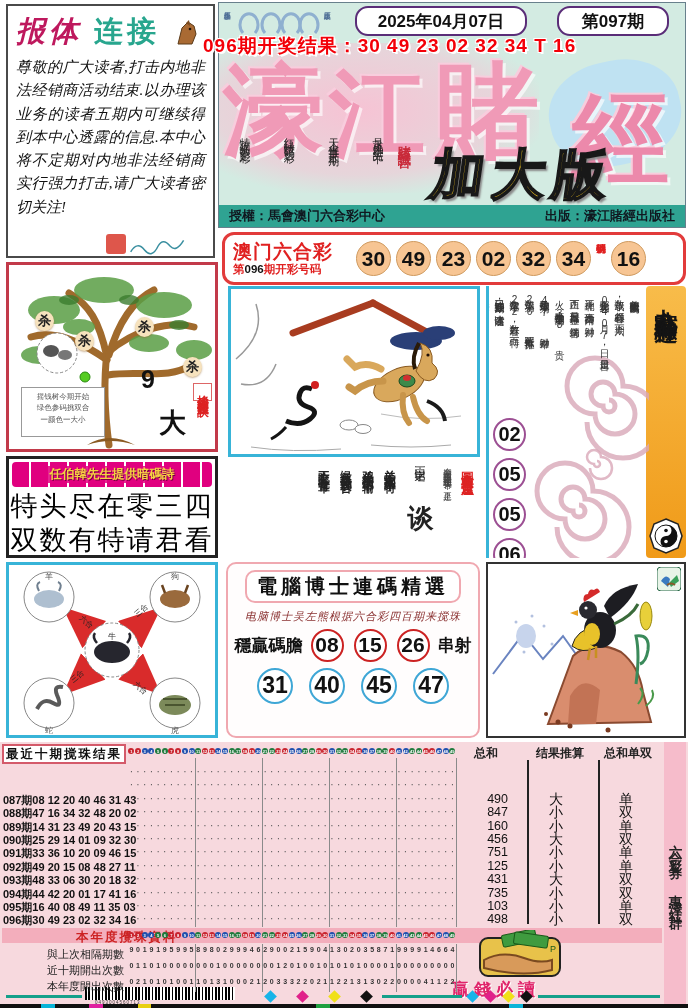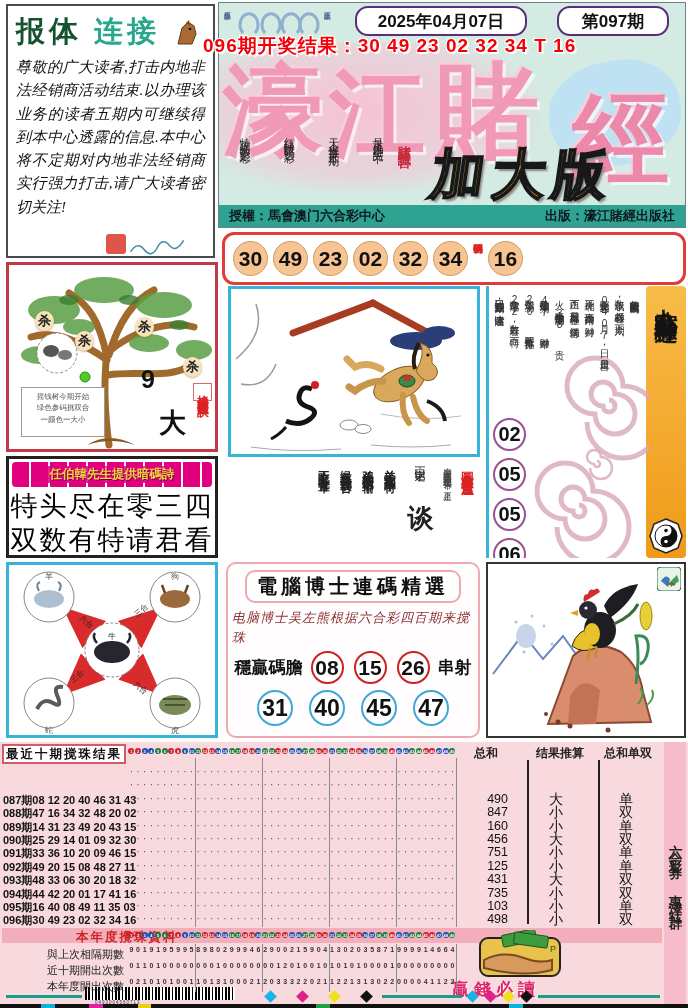--- a/index.html
+++ b/index.html
@@ -5,21 +5,21 @@
   html,body{margin:0;padding:0;background:#e8e8e8;}
   *{box-sizing:border-box;}
   .page{position:relative;width:688px;height:1008px;background:#fff;overflow:hidden;
         font-family:"Liberation Sans",sans-serif;color:#111;}
   .abs{position:absolute;}
   .vtext{writing-mode:vertical-rl;text-orientation:upright;}
 
   
   .report-box{left:6px;top:4px;width:209px;height:254px;border:2px solid #4a4a4a;background:#fff;padding:6px 8px;}
   .report-title{font-size:29px;font-weight:bold;letter-spacing:4px;}
-  .report-title .t1{color:#14532d;}
+  .report-title .t1{color:#be185d;font-style:italic;}
   .report-title .t2{color:#28a68e;}
   .report-body{margin-top:4px;font-family:"Liberation Serif",serif;font-size:15px;line-height:1.55;text-align:justify;font-style:italic;}
   .seal{left:98px;top:228px;width:20px;height:20px;background:#d8382c;border-radius:3px;opacity:.85;}
   .sig{left:118px;top:232px;color:#3a8fa0;font-size:12px;transform:rotate(-8deg);}
 
   
   .banner{left:218px;top:2px;width:468px;height:226px;background:#d3ebe2;border:1px solid #68808c;overflow:hidden;}
   .logo-wrap{left:4px;top:2px;width:110px;height:34px;}
   .logo-side{font-size:7px;color:#4a6a94;line-height:1.1;}
   .datebox,.issuebox{top:3px;height:30px;background:#fff;border:2.5px solid #5a2d78;border-radius:13px;
@@ -98,22 +98,22 @@
   .spirals{position:absolute;left:0;top:0;z-index:1;}
 
   
   .compass-box{left:6px;top:562px;width:212px;height:176px;border:3px solid #38b4d8;background:#fff;}
 
   
   .doctor-box{left:226px;top:562px;width:254px;height:176px;border:2px solid #f0a8b0;border-radius:10px;background:#fffdfd;
         display:flex;flex-direction:column;align-items:center;padding:6px 4px 2px;}
   .doctor-title{border:2px solid #f0a8b0;border-radius:10px;background:#fff;padding:1px 10px;
         font-family:"Liberation Serif",serif;font-size:20px;font-weight:bold;letter-spacing:4px;}
-  .doctor-body{margin-top:5px;font-family:"Liberation Serif",serif;font-style:italic;font-size:13px;color:#8a3030;
-        line-height:1.5;text-align:left;letter-spacing:1px;}
+  .doctor-body{margin-top:5px;font-family:"Liberation Serif",serif;font-style:italic;font-size:11px;color:#8a3030;
+        line-height:1.5;text-align:right;letter-spacing:1px;}
   .stable-row{margin-top:4px;display:flex;align-items:center;gap:8px;}
   .stable-label,.chain-label{font-family:"Liberation Serif",serif;font-size:17px;font-weight:bold;}
   .red-circle{width:33px;height:33px;border-radius:50%;border:2.5px solid #cc2222;background:#fff;
         display:flex;align-items:center;justify-content:center;font-size:21px;font-weight:bold;}
   .chain-row{margin-top:6px;display:flex;gap:16px;}
   .blue-circle{width:36px;height:36px;border-radius:50%;border:2.5px solid #3fa7d6;background:#fff;
         display:flex;align-items:center;justify-content:center;font-size:23px;font-weight:bold;}
 
   
   .rooster-box{left:486px;top:562px;width:200px;height:176px;border:2px solid #333;background:#fff;}
@@ -202,20 +202,24 @@
     <div class="abs vtext motto">賭經誠言</div>
     <div class="abs edition">加大版</div>
     <div class="abs teal-strip">
       <span>授權：馬會澳门六合彩中心</span>
       <span>出版：濠江賭經出版社</span>
     </div>
   </div>
   <div class="abs result-line">096期开奖结果：30 49 23 02 32 34 T 16</div>
 
   <div class="abs draw-row">
+    <div class="draw-head">
+      <div class="draw-title">澳门六合彩</div>
+      <div class="draw-sub"><span>第</span><span class="blk">096</span><span>期开彩号码</span></div>
+    </div>
     <div class="draw-balls">
         <div class="draw-ball">30</div>
         <div class="draw-ball">49</div>
         <div class="draw-ball">23</div>
         <div class="draw-ball">02</div>
         <div class="draw-ball">32</div>
         <div class="draw-ball">34</div>
       </div>
     <div class="special-label vtext" style="height:46px">特別號碼</div>
     <div class="draw-ball">16</div>

